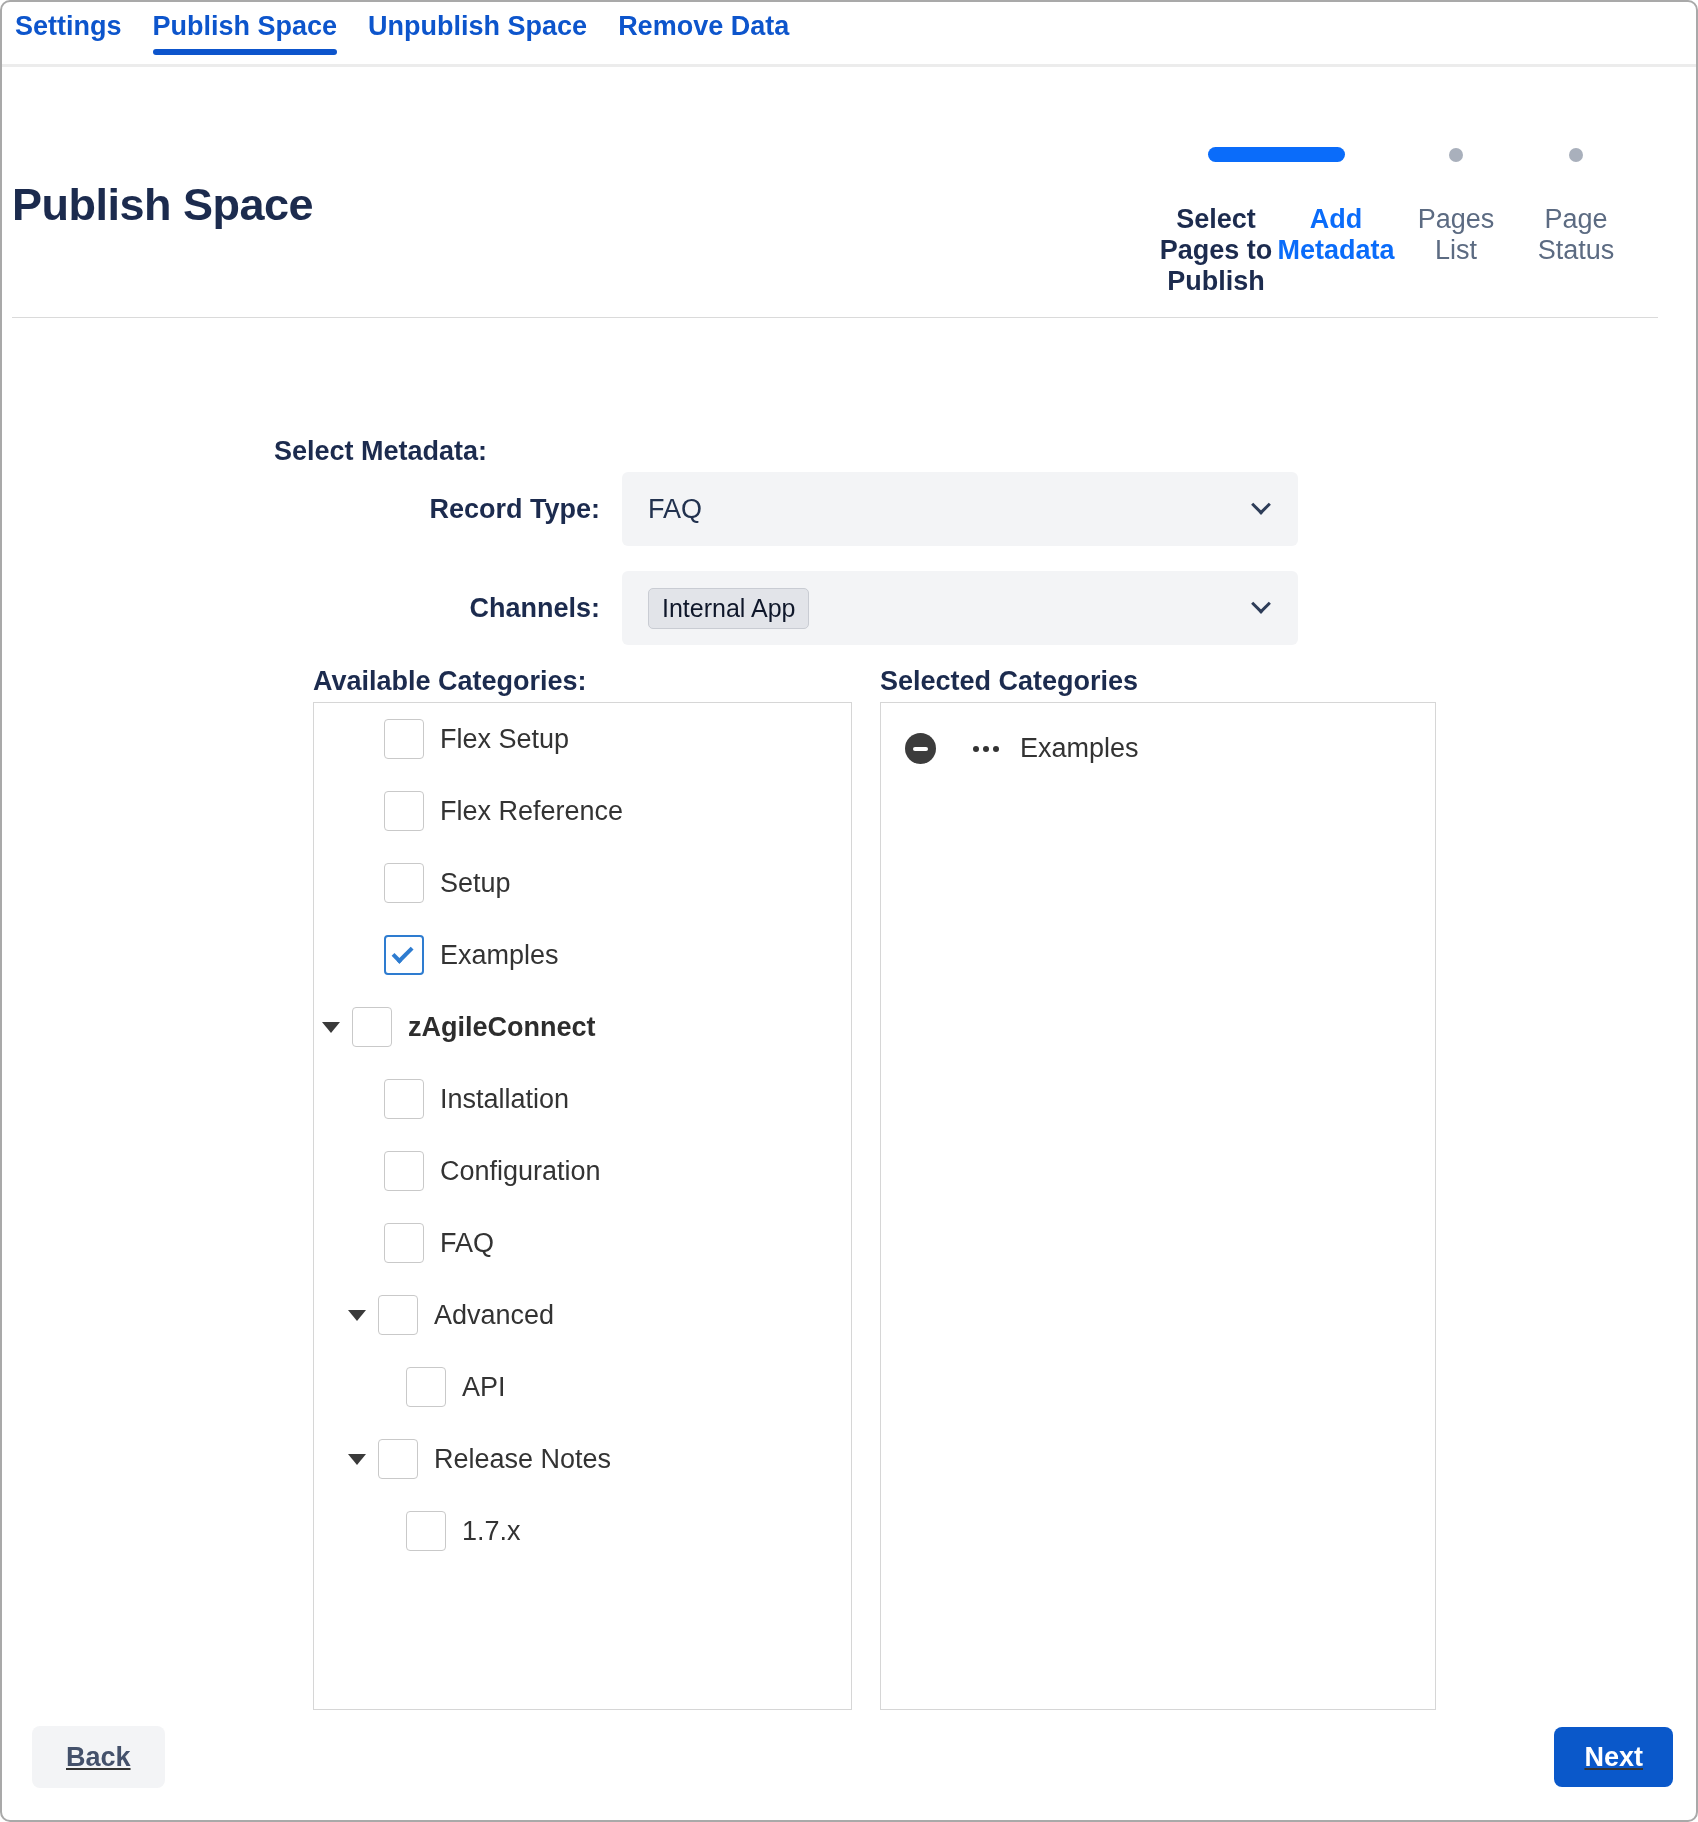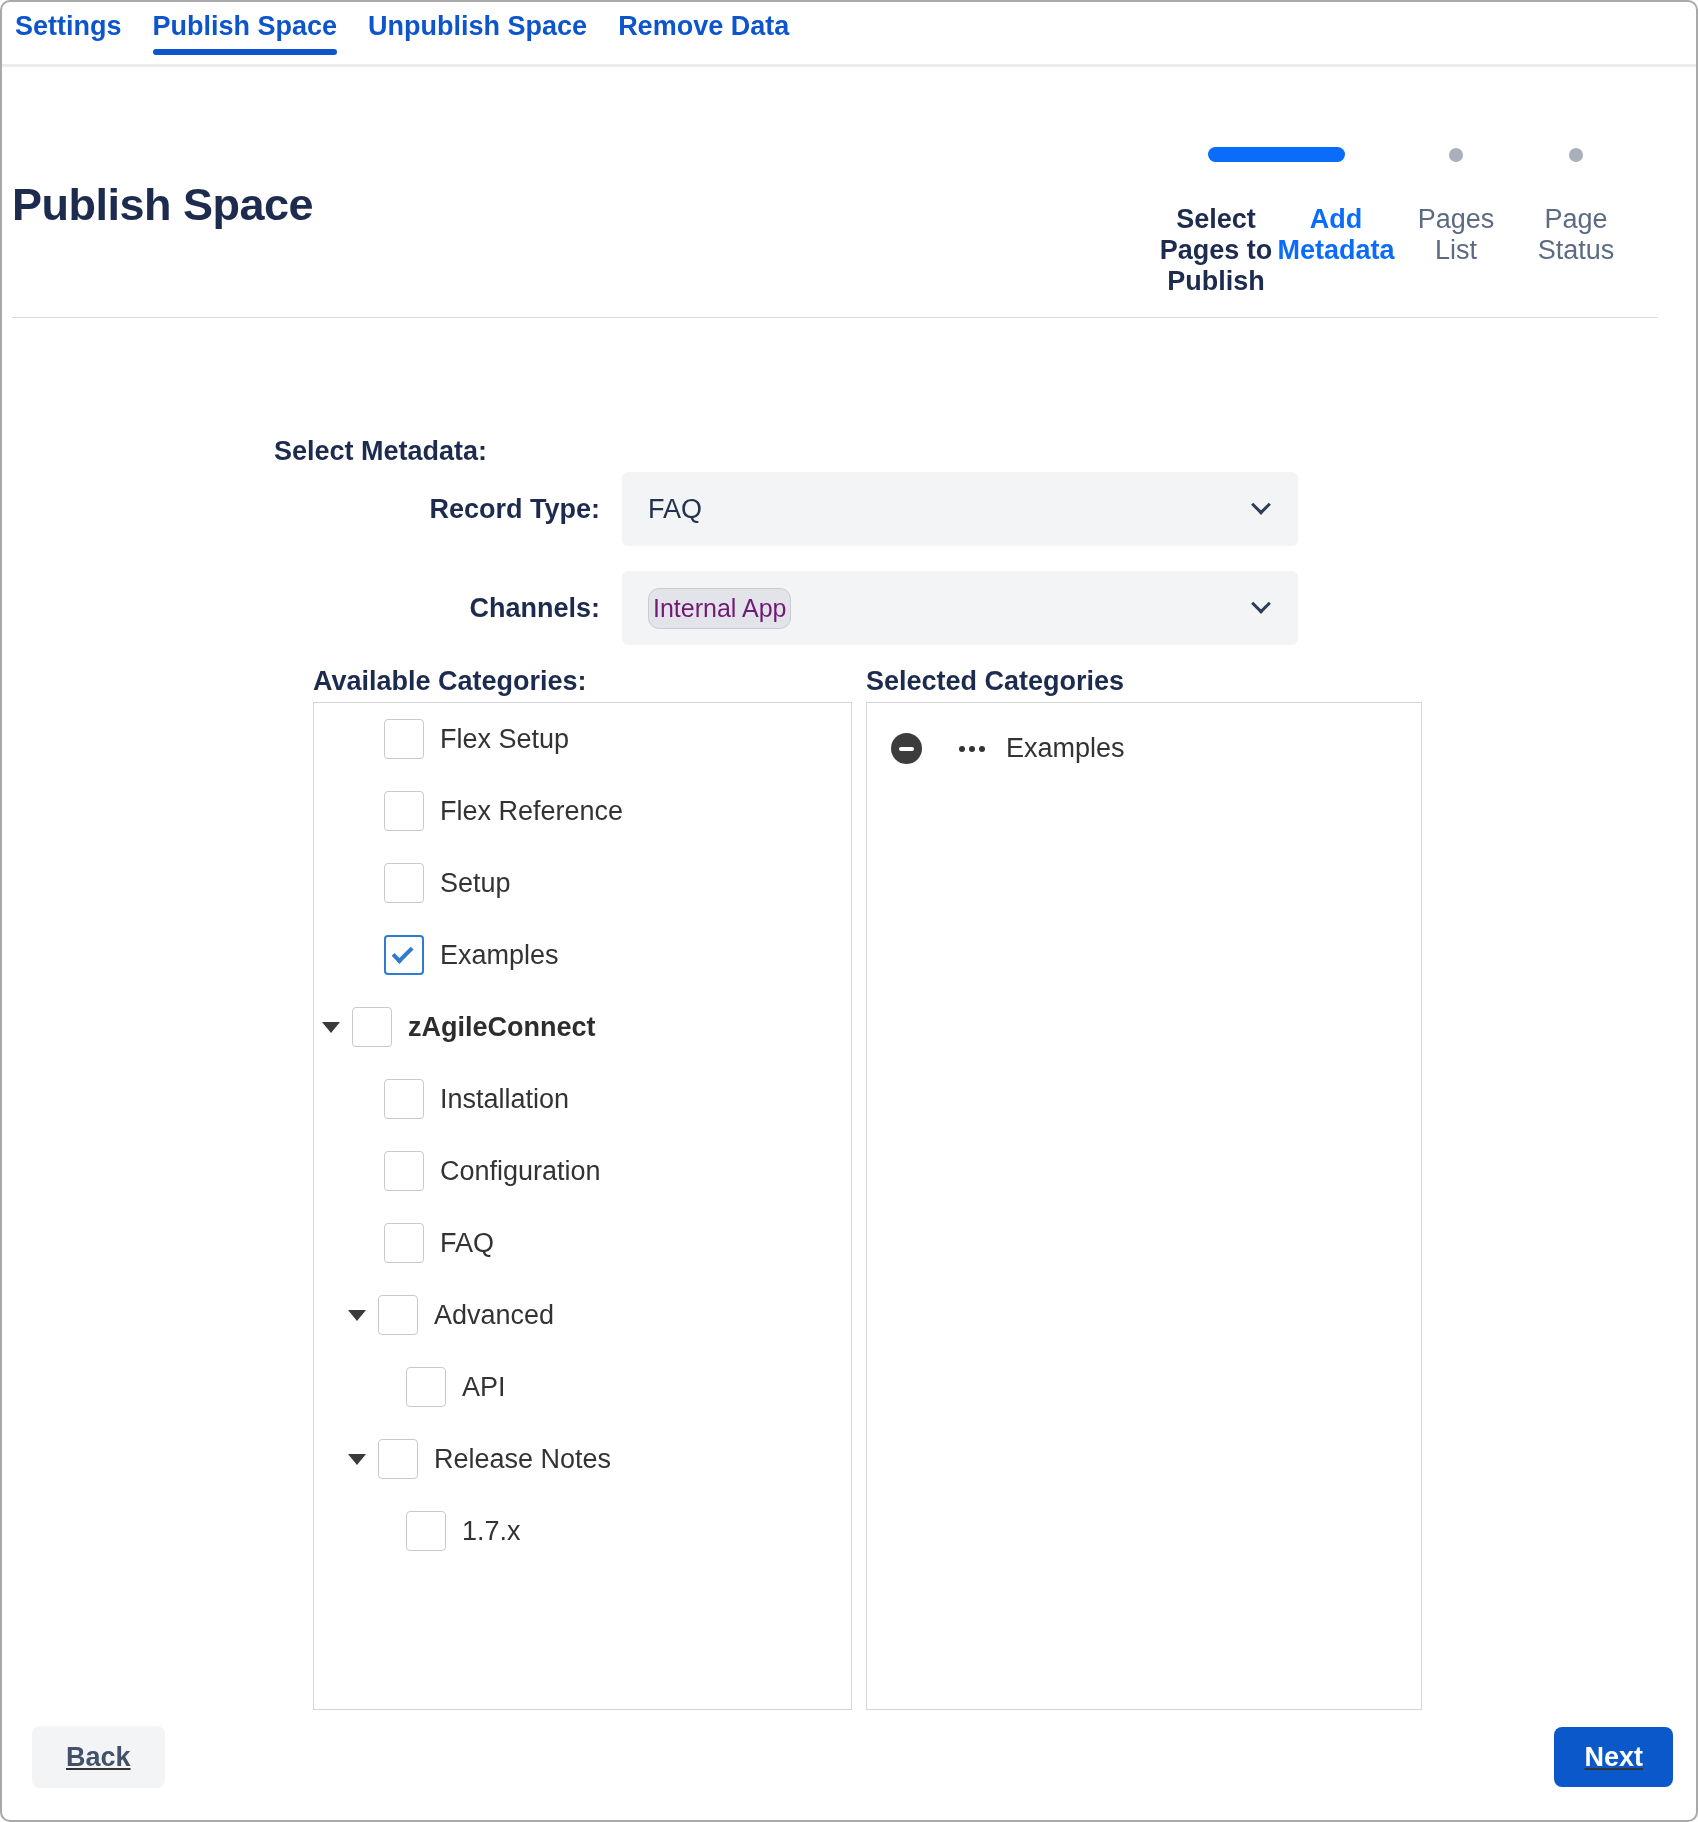--- a/index.html
+++ b/index.html
@@ -137,30 +137,30 @@
   .chevron {
     width: 14px; height: 14px;
     border-right: 3px solid #2d3c58;
     border-bottom: 3px solid #2d3c58;
     transform: rotate(45deg) translate(-3px, -3px);
   }
   .chip {
     display: inline-block;
     background: var(--chip-bg, #e2e4e9);
     border: 1px solid var(--chip-border, #c9ccd3);
-    border-radius: 11px;
-    padding: 5px 4px;
+    border-radius: 5px;
+    padding: 5px 13px;
     font-size: 25px;
-    color: #701a75;
+    color: #0f172a;
   }
 
   
   .categories {
     display: flex;
-    gap: 14px;
+    gap: 28px;
     margin: 20px 0 0 272px;
     padding-left: 39px;
   }
   .cat-col-left  { width: 539px; }
   .cat-col-right { width: 556px; }
   .cat-header {
     font-size: 27px;
     font-weight: 700;
     line-height: 33px;
     color: var(--heading-navy, #1c2b4e);

